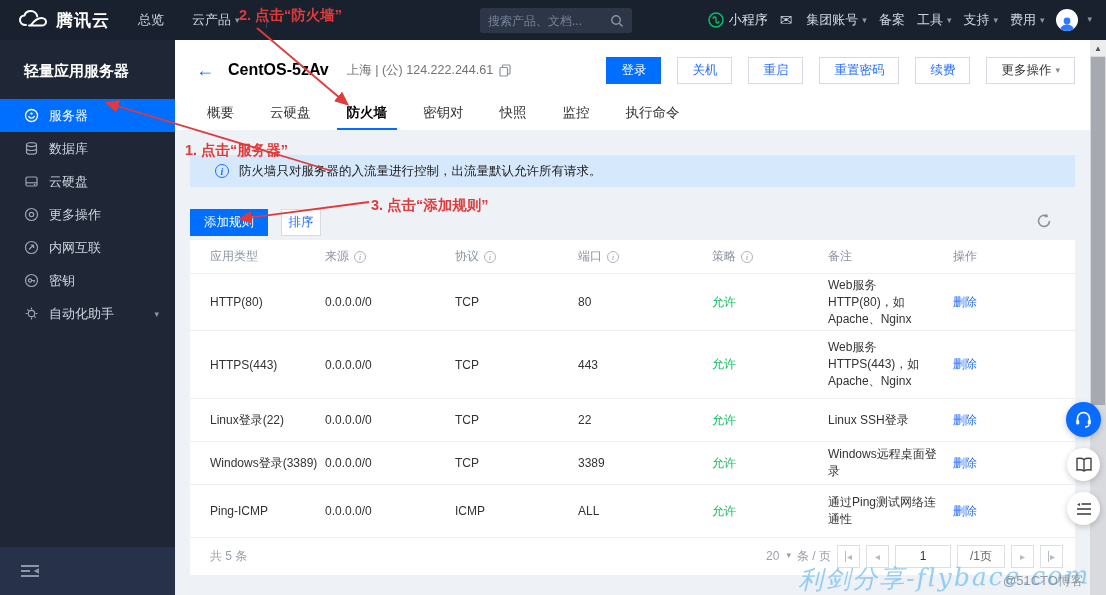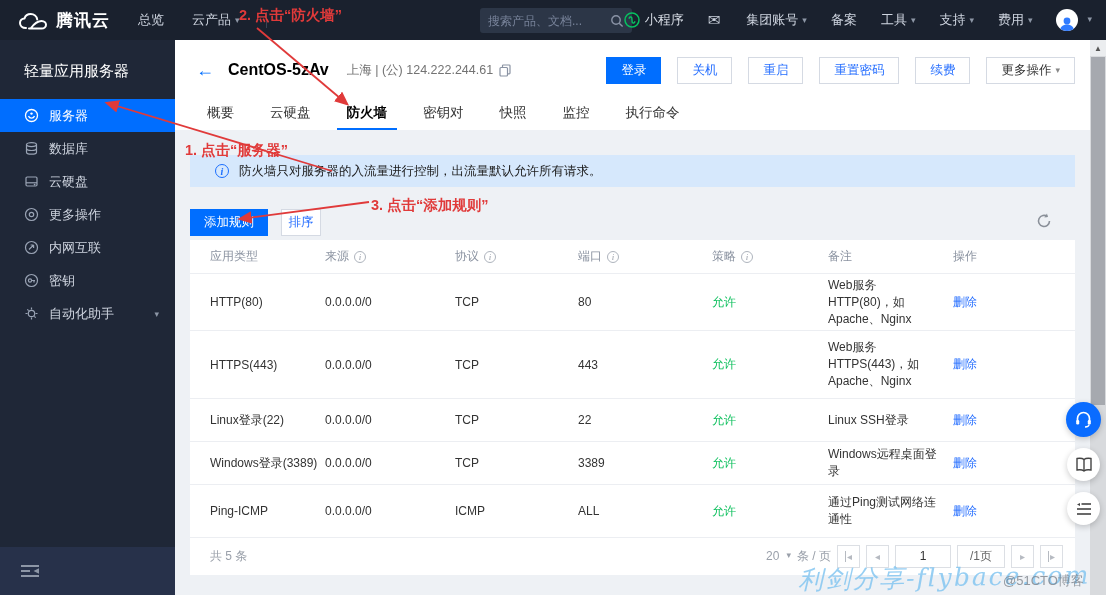--- a/index.html
+++ b/index.html
@@ -3,39 +3,39 @@
 <meta charset="utf-8">
 <style>
   * { margin:0; padding:0; box-sizing:border-box; }
   html,body { width:1106px; height:595px; }
   body { font-family:"Liberation Sans","DejaVu Sans",sans-serif; }
   .page { position:relative; width:1106px; height:595px; background:#eef1f5; overflow:hidden; }
 
   
   .navbar { position:absolute; left:0; top:0; width:1106px; height:40px; background:#1a212e;
             display:flex; align-items:center; color:#d8dde6; font-size:13px; z-index:10; }
-  .logo { display:flex; align-items:flex-end; margin-left:18px; gap:8px; }
+  .logo { display:flex; align-items:flex-start; margin-left:18px; gap:8px; }
   .logo-text { font-size:17px; font-weight:bold; color:#fff; letter-spacing:1px; }
   .nav-item { margin-left:28px; color:#cfd5e0; cursor:pointer; white-space:nowrap; }
   .nav-divider { width:1px; height:16px; background:#3a4353; margin-left:26px; }
   .caret { display:inline-block; font-size:9px; color:#8d96a6; margin-left:4px; transform:translateY(-1px); }
   .search-box { position:absolute; left:480px; top:8px; width:152px; height:25px; background:#2c3647;
                 border-radius:3px; display:flex; align-items:center; padding:0 8px; }
   .search-box input { flex:1; background:transparent; border:none; outline:none; color:#aab3c2;
                       font-size:12px; font-family:inherit; min-width:0; }
   .search-box input::placeholder { color:#78839a; }
-  .nav-right { position:absolute; right:14px; top:0; height:40px; display:flex; align-items:center; gap:24px; }
+  .nav-right { position:absolute; right:14px; top:0; height:40px; display:flex; align-items:center; gap:12px; }
   .mini-prog { display:flex; align-items:center; gap:5px; }
   .envelope { font-size:15px; color:#cfd5e0; cursor:pointer; }
   .avatar-wrap { display:flex; align-items:center; gap:5px; }
   .avatar { width:22px; height:22px; border-radius:50%; background:#fff; display:flex; align-items:flex-end; justify-content:center; overflow:hidden; }
 
   
   .sidebar { position:absolute; left:0; top:40px; width:175px; height:555px; background:#1f2737; z-index:5; }
-  .sidebar-title { color:#fff; font-size:15px; font-weight:normal; padding:22px 0 18px 24px; }
+  .sidebar-title { color:#fff; font-size:15px; font-weight:bold; padding:22px 0 18px 24px; }
   .side-item { height:33px; display:flex; align-items:center; padding-left:24px; color:#ced4df;
                font-size:13px; cursor:pointer; gap:10px; }
   .side-item.active { background:#006eff; color:#fff; }
   .side-item .sicon { width:15px; height:15px; color:#9aa4b5; flex:0 0 15px; }
   .side-item.active .sicon { color:#fff; }
   .side-caret { margin-left:auto; margin-right:16px; font-size:9px; color:#8d96a6; }
   .sidebar-footer { position:absolute; left:0; bottom:0; width:175px; height:48px; background:#27314a;
                     display:flex; align-items:center; padding-left:20px; }
 
   

